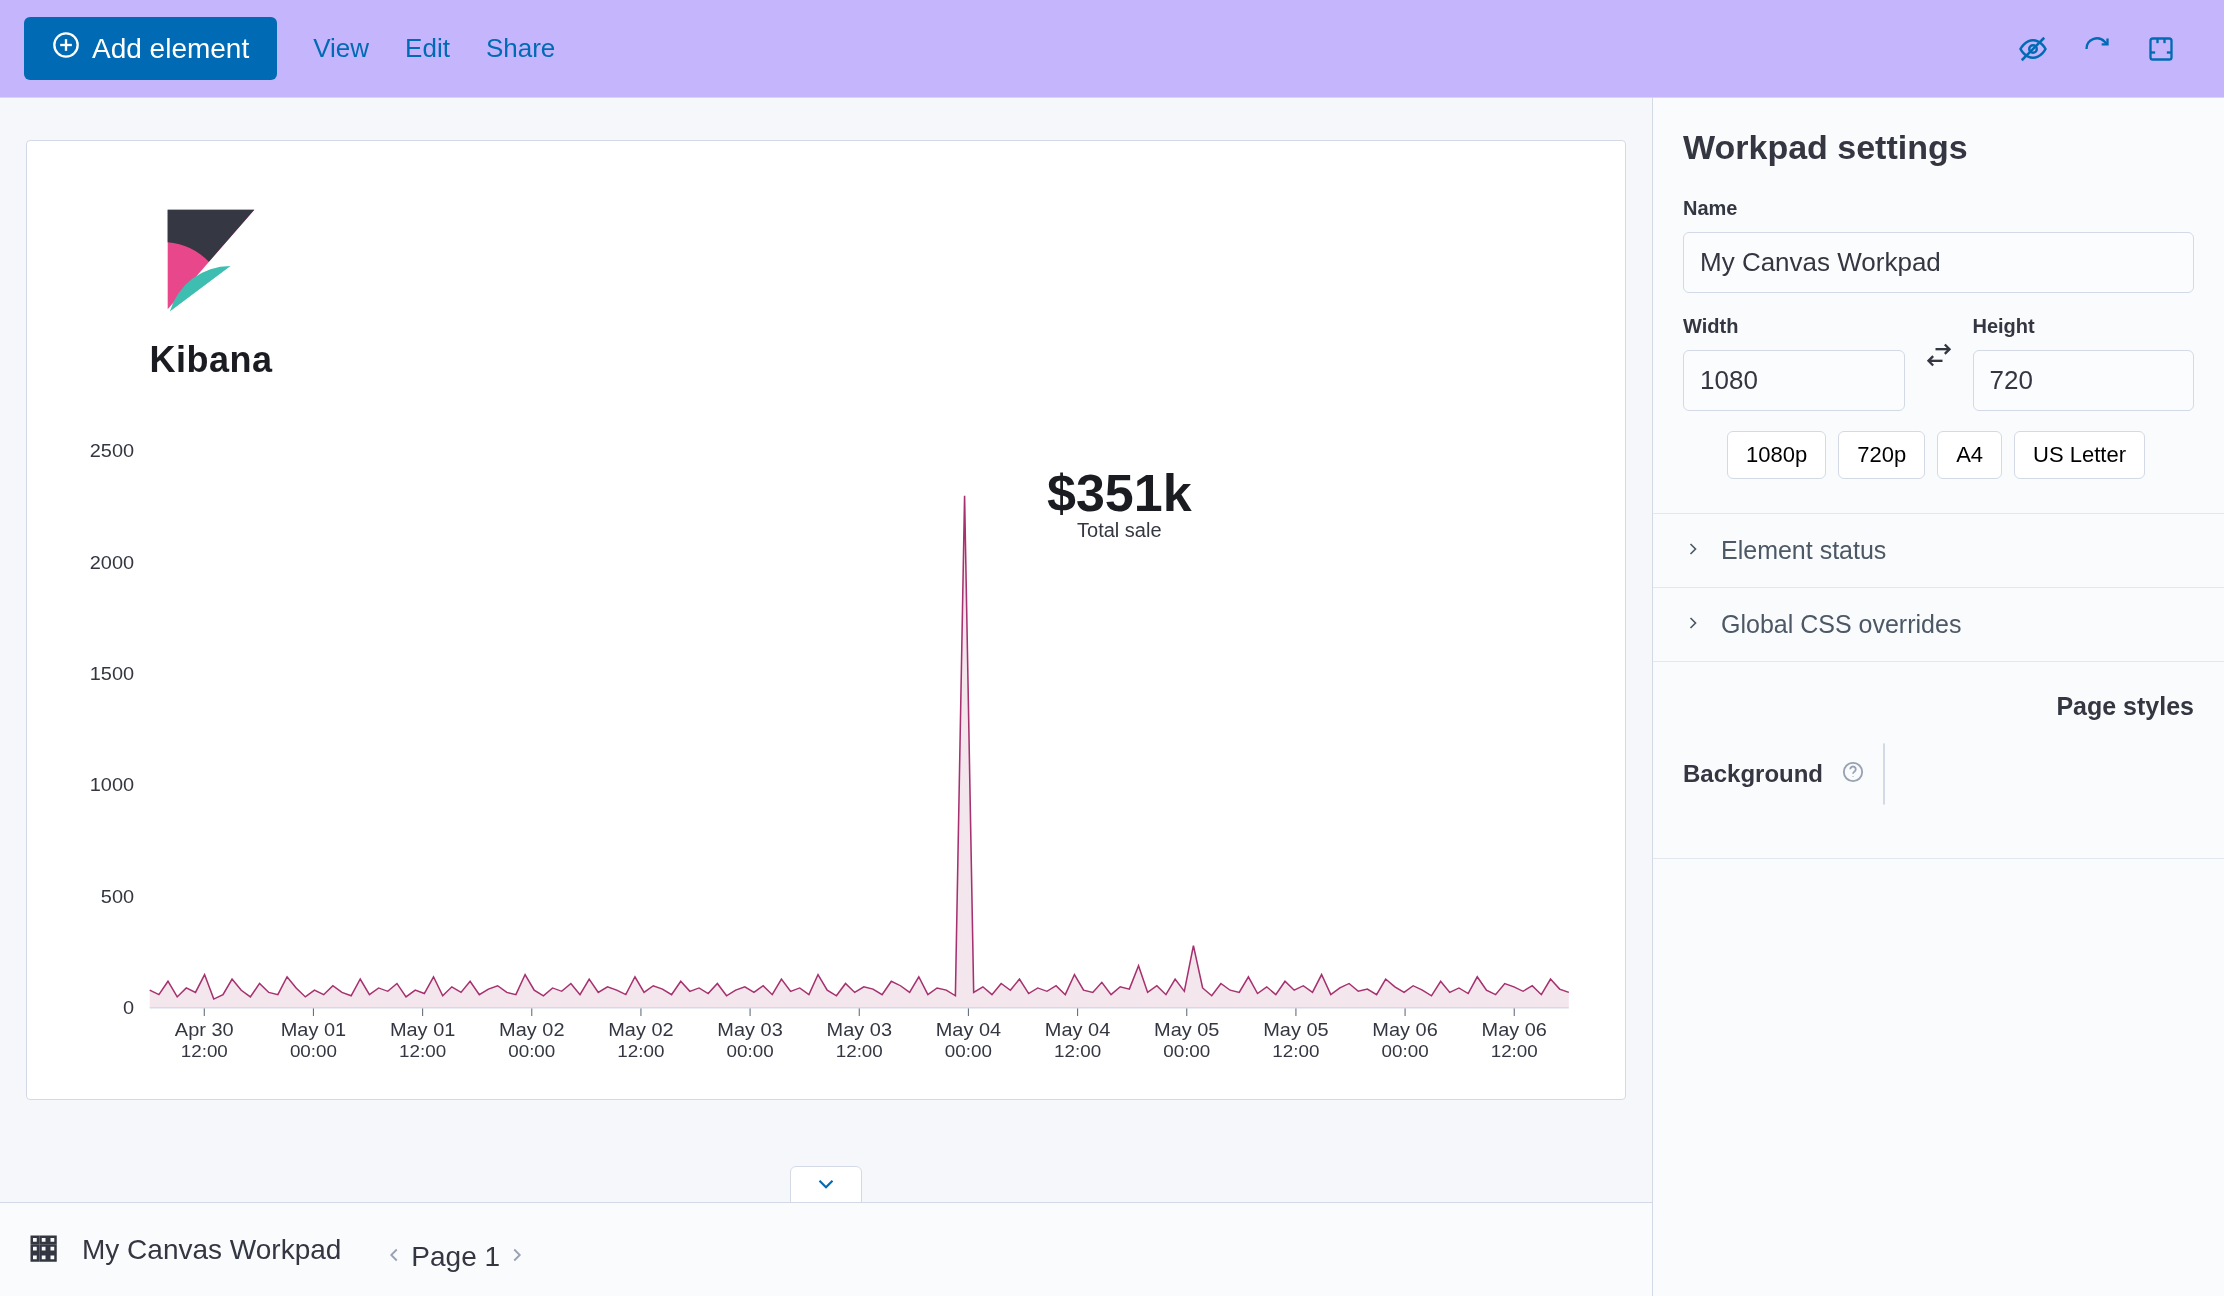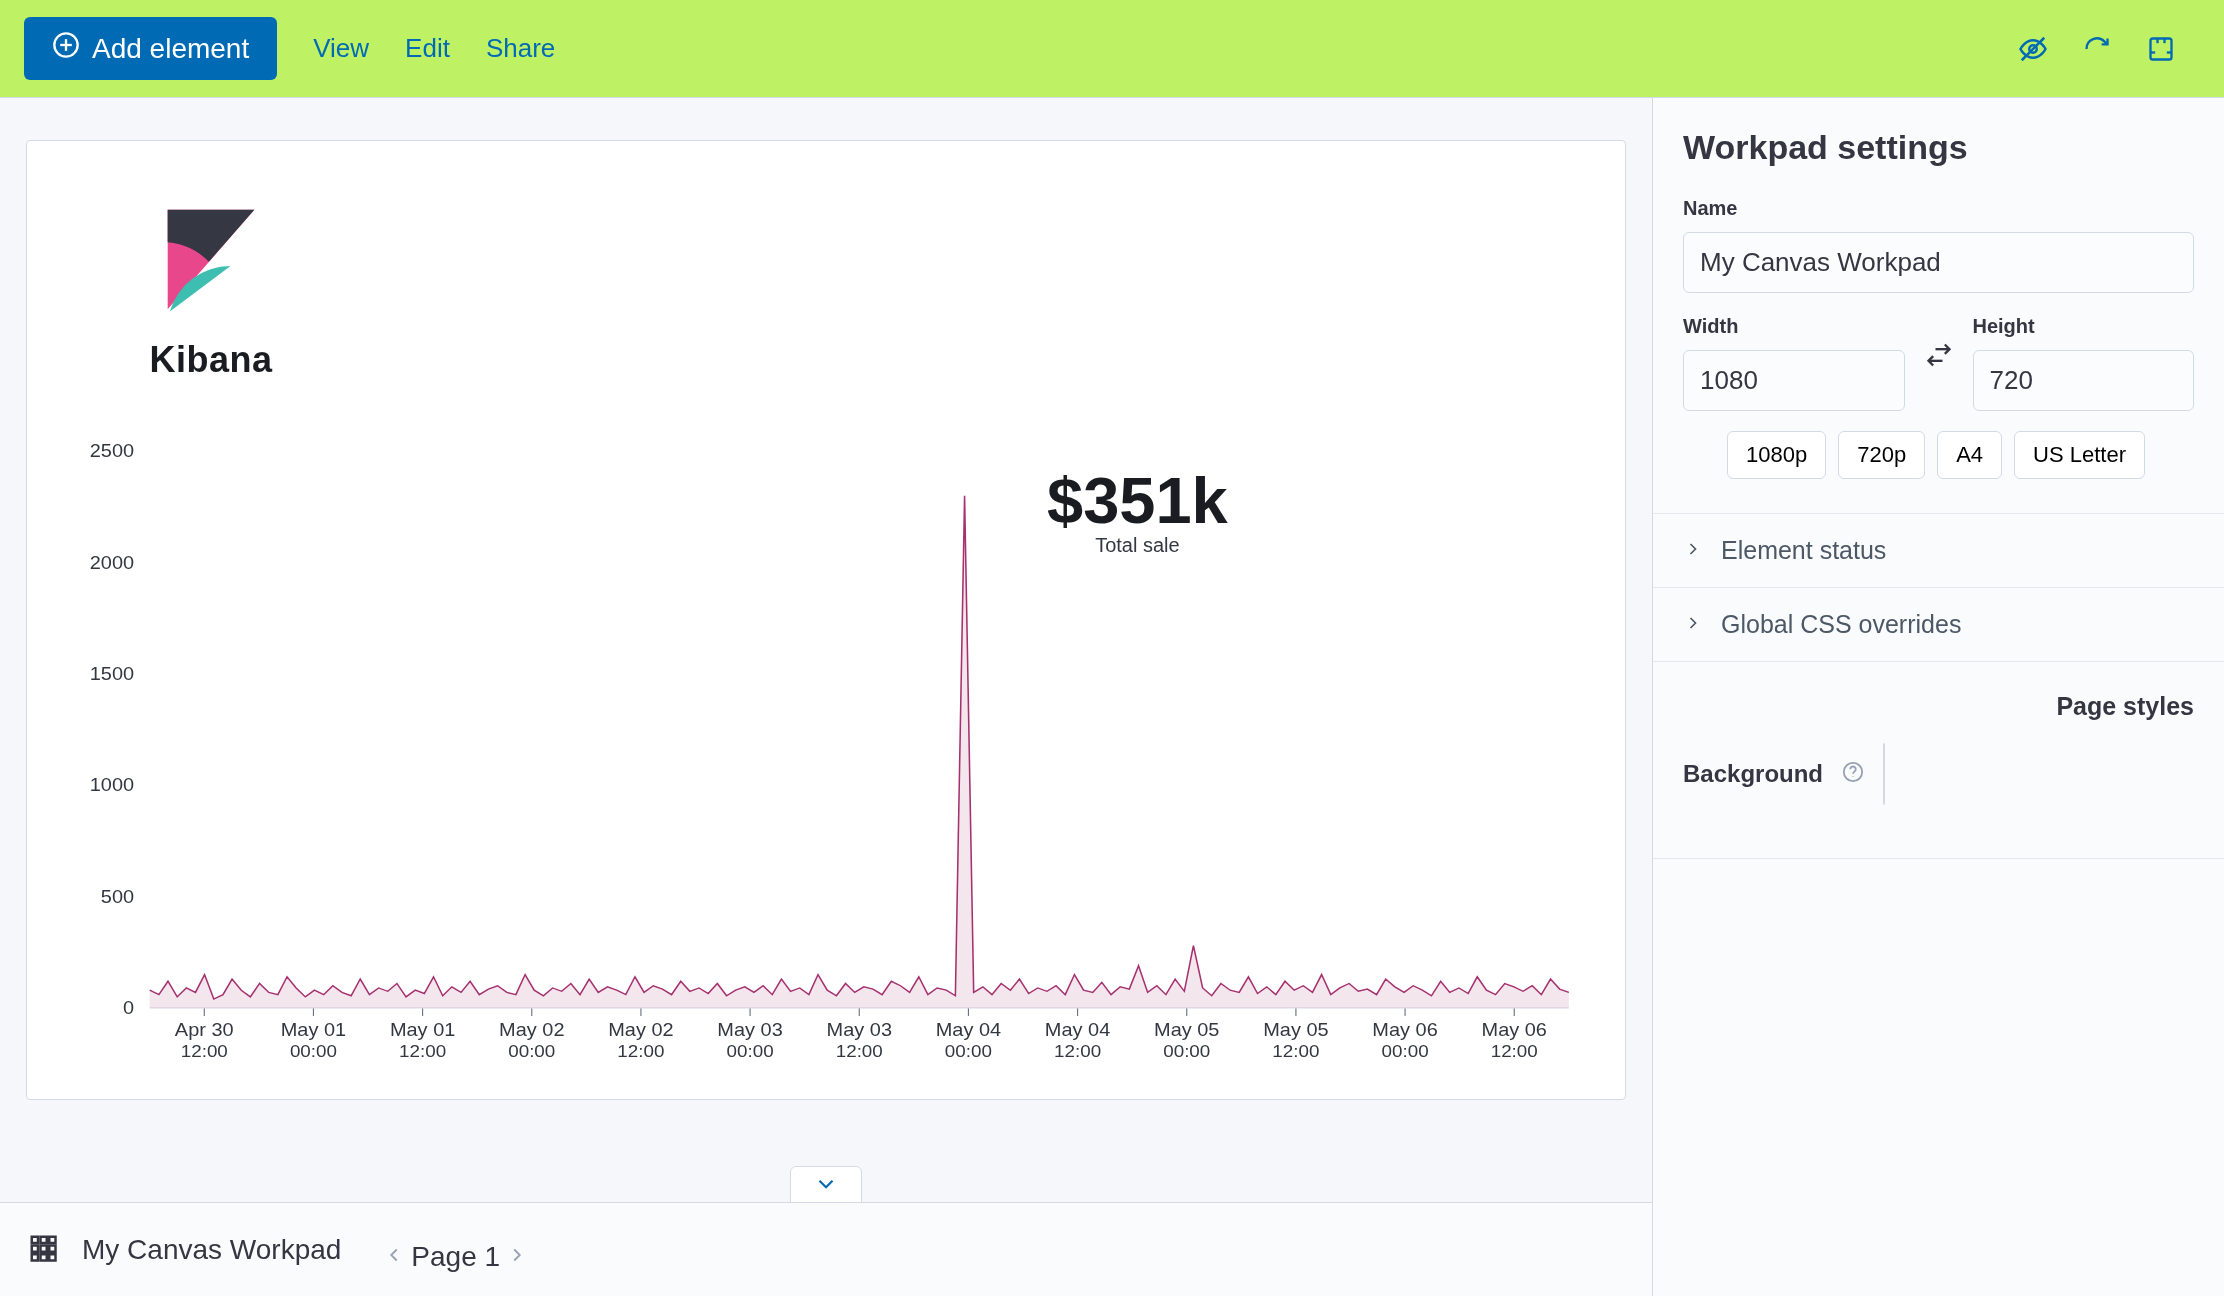--- a/index.html
+++ b/index.html
@@ -1,38 +1,38 @@
 <!DOCTYPE html>
 <html><head>
 <meta charset="utf-8">
 <style>
   * { box-sizing: border-box; margin: 0; padding: 0; }
   html, body { height: 100%; font-family: -apple-system, BlinkMacSystemFont, "Segoe UI", Helvetica, Arial, sans-serif; color:#343741; }
   body { display:flex; flex-direction:column; width:2224px; height:1296px; background:#f5f7fa; }
   
-  .toolbar { display:flex; align-items:center; height:98px; border-bottom:1px solid #d3dae6; background:#bef264; padding:0 24px; }
+  .toolbar { display:flex; align-items:center; height:98px; border-bottom:1px solid #d3dae6; background:#c4b5fd; padding:0 24px; }
   .btn-primary { display:inline-flex; align-items:center; gap:12px; background:#006bb4; color:#fff; border:none; border-radius:6px; font-size:28px; font-weight:500; padding:14px 28px; cursor:pointer; }
   .btn-primary svg { width:28px; height:28px; }
   .toolbar-links { display:flex; gap:36px; margin-left:36px; }
   .toolbar-link { color:#006bb4; font-size:26px; cursor:pointer; }
   .toolbar-spacer { flex:1; }
   .toolbar-icons { display:flex; gap:34px; align-items:center; margin-right:24px; }
   .toolbar-icon { width:30px; height:30px; display:flex; align-items:center; justify-content:center; cursor:pointer; color:#006bb4; }
   
   .main { flex:1; display:flex; overflow:hidden; }
   .canvas-wrap { flex:1; display:flex; flex-direction:column; }
   .canvas-scroll { flex:1; padding:42px 26px 0 26px; overflow:auto; }
   .canvas-page { width:100%; height:960px; background:#fff; border:1px solid #d3dae6; border-radius:4px; position:relative; }
   
   .logo-wrap { position:absolute; left:84px; top:60px; width:200px; text-align:center;}
   .logo-svg { width:130px; height:130px; display:block; margin:0 auto 8px;}
   .logo-text { font-size:36px; font-weight:700; color:#1a1c21; letter-spacing:0.5px;}
   
   .metric { position:absolute; left:1020px; top:322px; text-align:center; }
-  .metric-val { font-size:65px; font-weight:700; color:#1a1c21;}
+  .metric-val { font-size:52px; font-weight:700; color:#1a1c21;}
   .metric-lbl { font-size:20px; color:#343741; margin-top:-4px;}
   
   .chart-area { position:absolute; left:34px; top:300px; right:34px; bottom:10px; }
   .chart-area svg { width:100%; height:100%; }
   .ytick text, .xtick text { font-size:18px; fill:#343741; }
   .xtick text.secondline { font-size:17px;}
   
   .page-toggle { position:absolute; left:50%; transform:translateX(-50%); bottom:-4px; width:72px; height:40px; border:1px solid #d3dae6; border-top-left-radius:6px; border-top-right-radius:6px; background:#fff; display:flex; align-items:center; justify-content:center; cursor:pointer; color:#006bb4; }
   
   .footer { height:94px; border-top:1px solid #d3dae6; background:#fafbfd; display:flex; align-items:center; padding:0 28px; gap:24px;}

